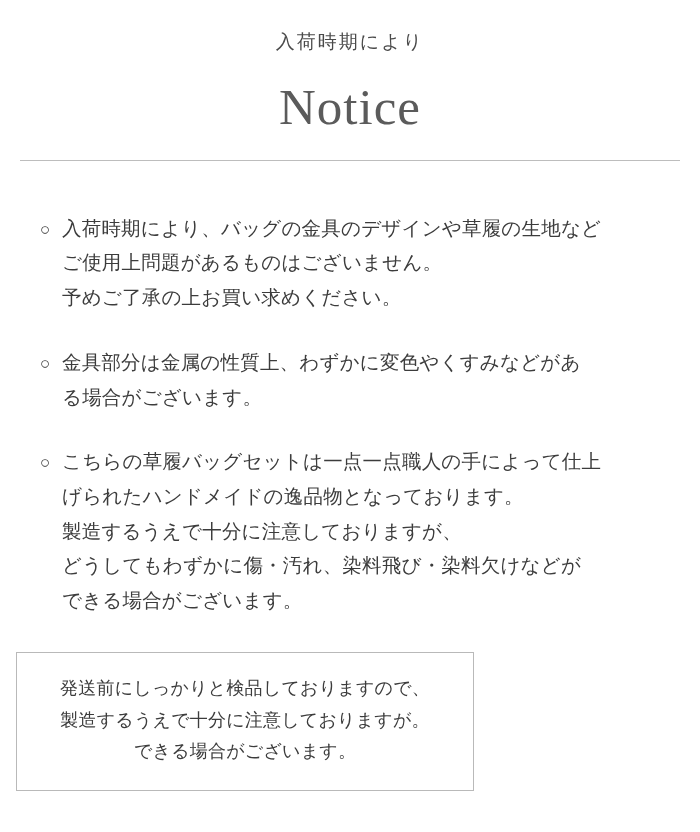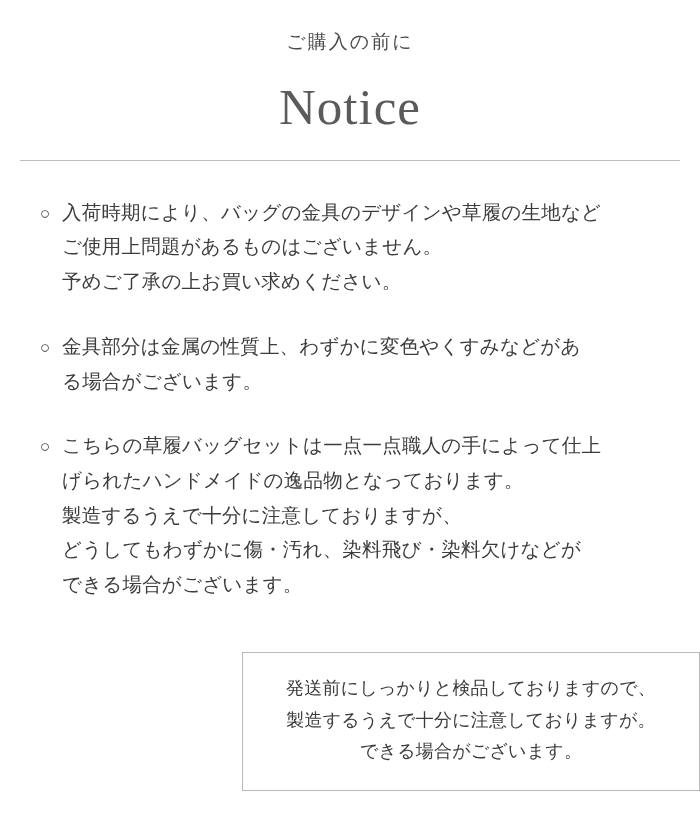--- a/index.html
+++ b/index.html
@@ -45,21 +45,21 @@
   }
   .divider {
     margin: 22px auto 0 auto;
     width: 660px;
     height: 1px;
     background: #bdbdbd;
   }
 
   
   .notes {
-    margin: 0 auto;
+    margin: 16px auto;
     padding-top: 34px;
     width: 620px;
   }
   .note {
     display: block;
     margin-bottom: 30px;
   }
   .note-line {
     font-size: 19.5px;
     line-height: 1.78;
@@ -77,25 +77,25 @@
     display: inline-block;
     width: 22px;
     font-size: 17px;
     color: #3c3c3c;
     vertical-align: baseline;
   }
 
   
   .boxwrap {
     position: absolute;
-    left: 9px;
+    left: 16px;
     right: 0;
     top: 652px;
     display: flex;
-    justify-content: flex-end;
+    justify-content: flex-start;
   }
   .box {
     border: 1px solid #b9b9b9;
     width: 458px;
     box-sizing: border-box;
     padding: 20px 10px 22px 10px;
     text-align: center;
   }
   .box-line {
     font-size: 18px;
@@ -104,21 +104,21 @@
     letter-spacing: 0.2px;
     white-space: nowrap;
   }
 </style>
 </head>
 <body>
 
 <div class="page">
 
   <div class="header">
-    <div class="header-sub">ご購入の前に</div>
+    <div class="header-sub">入荷時期により</div>
     <div class="header-title">Notice</div>
   </div>
   <div class="divider"></div>
 
   <div class="notes">
 
     <div class="note">
       <div class="note-line first"><span class="note-marker">○</span><span>入荷時期により、バッグの金具のデザインや草履の生地など</span></div>
       <div class="note-line cont">ご使用上問題があるものはございません。</div>
       <div class="note-line cont">予めご了承の上お買い求めください。</div>

